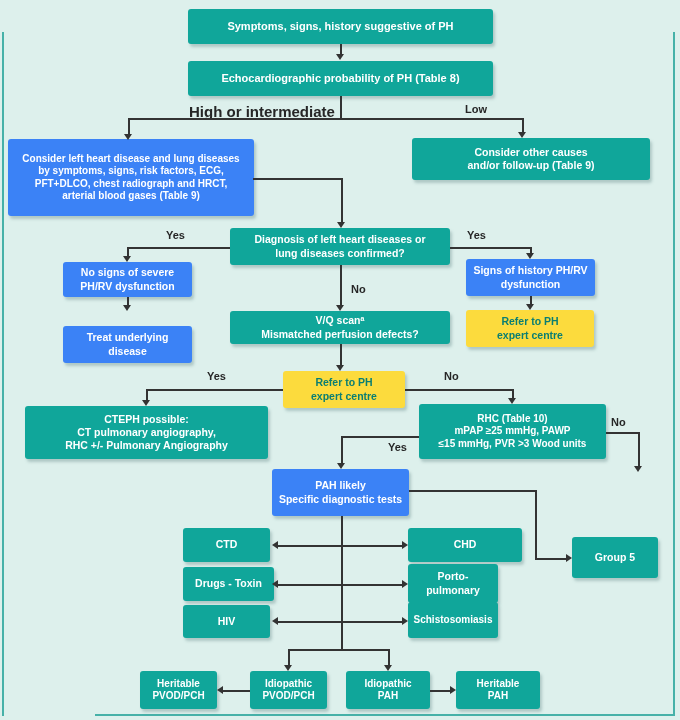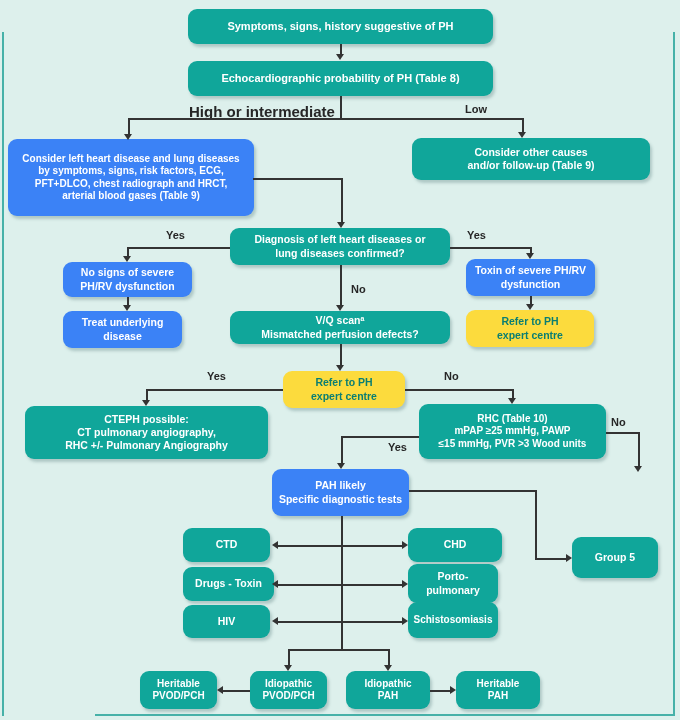--- a/index.html
+++ b/index.html
@@ -1,20 +1,20 @@
 <!DOCTYPE html>
 <html><head>
 <meta charset="utf-8">
 <style>
   * { margin:0; padding:0; box-sizing:border-box; }
   html,body { width:680px; height:720px; }
   body { font-family:"Liberation Sans","DejaVu Sans",sans-serif; position:relative; background:#fff; }
   #canvas { position:absolute; left:0; top:0; width:680px; height:720px; background:#ddf0ec; overflow:hidden; }
   .node {
-    position:absolute; border-radius:9px; display:flex; align-items:center; justify-content:center;
+    position:absolute; border-radius:3px; display:flex; align-items:center; justify-content:center;
     text-align:center; font-weight:bold; color:#fff; white-space:pre-line; line-height:1.25;
     font-size:10.5px; padding:2px 1px; box-shadow:2px 3px 3px rgba(90,125,125,0.35);
   }
   .dark   { background:#10a69a; }
   .light  { background:#3b82f6; }
   .yellow { background:#fcdb3d; color:#0a7e72; }
   .lbl { position:absolute; color:#262626; font-weight:bold; font-size:11px; white-space:nowrap; }
   .line { position:absolute; background:#333; }
   .hl { height:1.5px; }
   .vl { width:1.5px; }
@@ -38,41 +38,41 @@
   <div class="node light" style="left:8px;top:139px;width:246px;height:77px;font-size:10px">Consider left heart disease and lung diseases
 by symptoms, signs, risk factors, ECG,
 PFT+DLCO, chest radiograph and HRCT,
 arterial blood gases (Table 9)</div>
   <div class="node dark" style="left:412px;top:138px;width:238px;height:42px">Consider other causes
 and/or follow-up (Table 9)</div>
   <div class="node dark" style="left:230px;top:228px;width:220px;height:37px">Diagnosis of left heart diseases or
 lung diseases confirmed?</div>
   <div class="node light" style="left:63px;top:262px;width:129px;height:35px">No signs of severe
 PH/RV dysfunction</div>
-  <div class="node light" style="left:63px;top:311px;width:119px;height:37px">Treat underlying
+  <div class="node light" style="left:63px;top:326px;width:129px;height:37px">Treat underlying
 disease</div>
-  <div class="node light" style="left:466px;top:259px;width:129px;height:37px">Toxin of severe PH/RV
+  <div class="node light" style="left:466px;top:259px;width:129px;height:37px">Signs of history PH/RV
 dysfunction</div>
   <div class="node yellow" style="left:466px;top:310px;width:128px;height:37px">Refer to PH
 expert centre</div>
   <div class="node dark" style="left:230px;top:311px;width:220px;height:33px">V/Q scanᵃ
 Mismatched perfusion defects?</div>
   <div class="node yellow" style="left:283px;top:371px;width:122px;height:37px">Refer to PH
 expert centre</div>
   <div class="node dark" style="left:25px;top:406px;width:243px;height:53px">CTEPH possible:
 CT pulmonary angiography,
 RHC +/- Pulmonary Angiography</div>
   <div class="node dark" style="left:419px;top:404px;width:187px;height:55px;font-size:10px">RHC (Table 10)
 mPAP ≥25 mmHg, PAWP
 ≤15 mmHg, PVR &gt;3 Wood units</div>
   <div class="node light" style="left:272px;top:469px;width:137px;height:47px">PAH likely
 Specific diagnostic tests</div>
   <div class="node dark" style="left:572px;top:537px;width:86px;height:41px">Group 5</div>
   <div class="node dark" style="left:183px;top:528px;width:87px;height:34px">CTD</div>
-  <div class="node dark" style="left:408px;top:528px;width:94px;height:34px">CHD</div>
+  <div class="node dark" style="left:408px;top:528px;width:114px;height:34px">CHD</div>
   <div class="node dark" style="left:183px;top:567px;width:91px;height:34px">Drugs - Toxin</div>
   <div class="node dark" style="left:408px;top:564px;width:90px;height:39px">Porto-
 pulmonary</div>
   <div class="node dark" style="left:183px;top:605px;width:87px;height:33px">HIV</div>
   <div class="node dark" style="left:408px;top:602px;width:90px;height:36px;font-size:10px">Schistosomiasis</div>
   <div class="node dark" style="left:140px;top:671px;width:77px;height:38px;font-size:10px">Heritable
 PVOD/PCH</div>
   <div class="node dark" style="left:250px;top:671px;width:77px;height:38px;font-size:10px">Idiopathic
 PVOD/PCH</div>
   <div class="node dark" style="left:346px;top:671px;width:84px;height:38px;font-size:10px">Idiopathic

